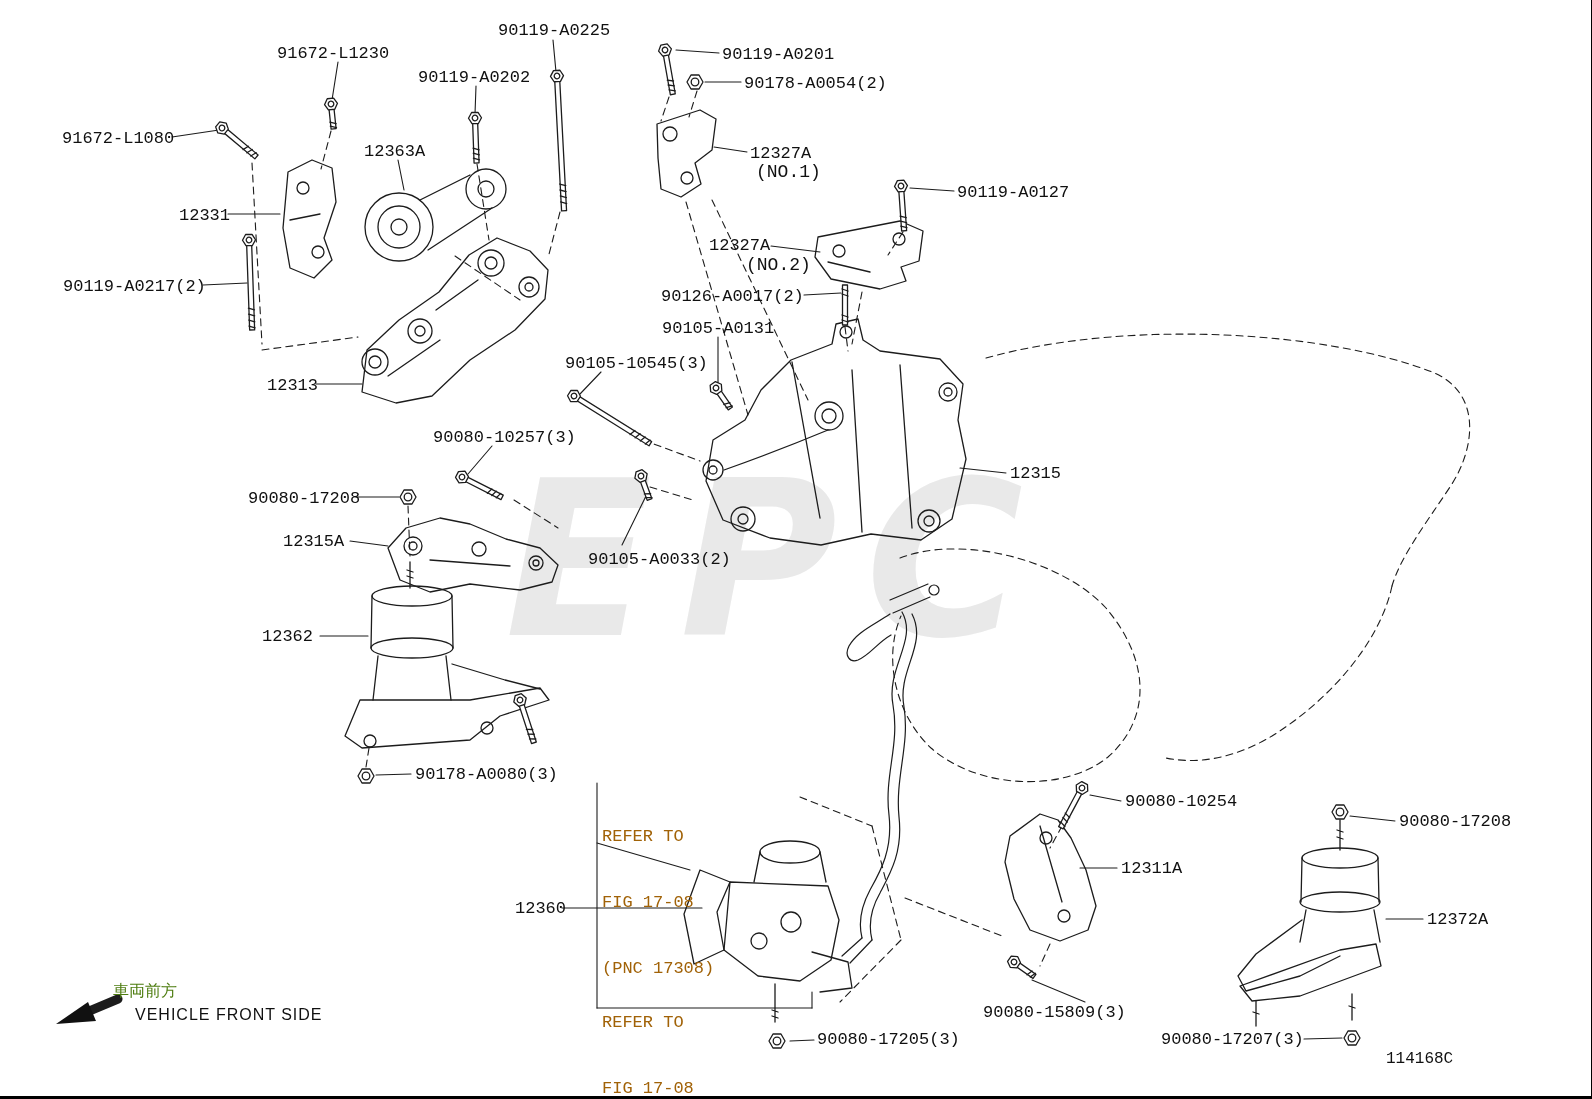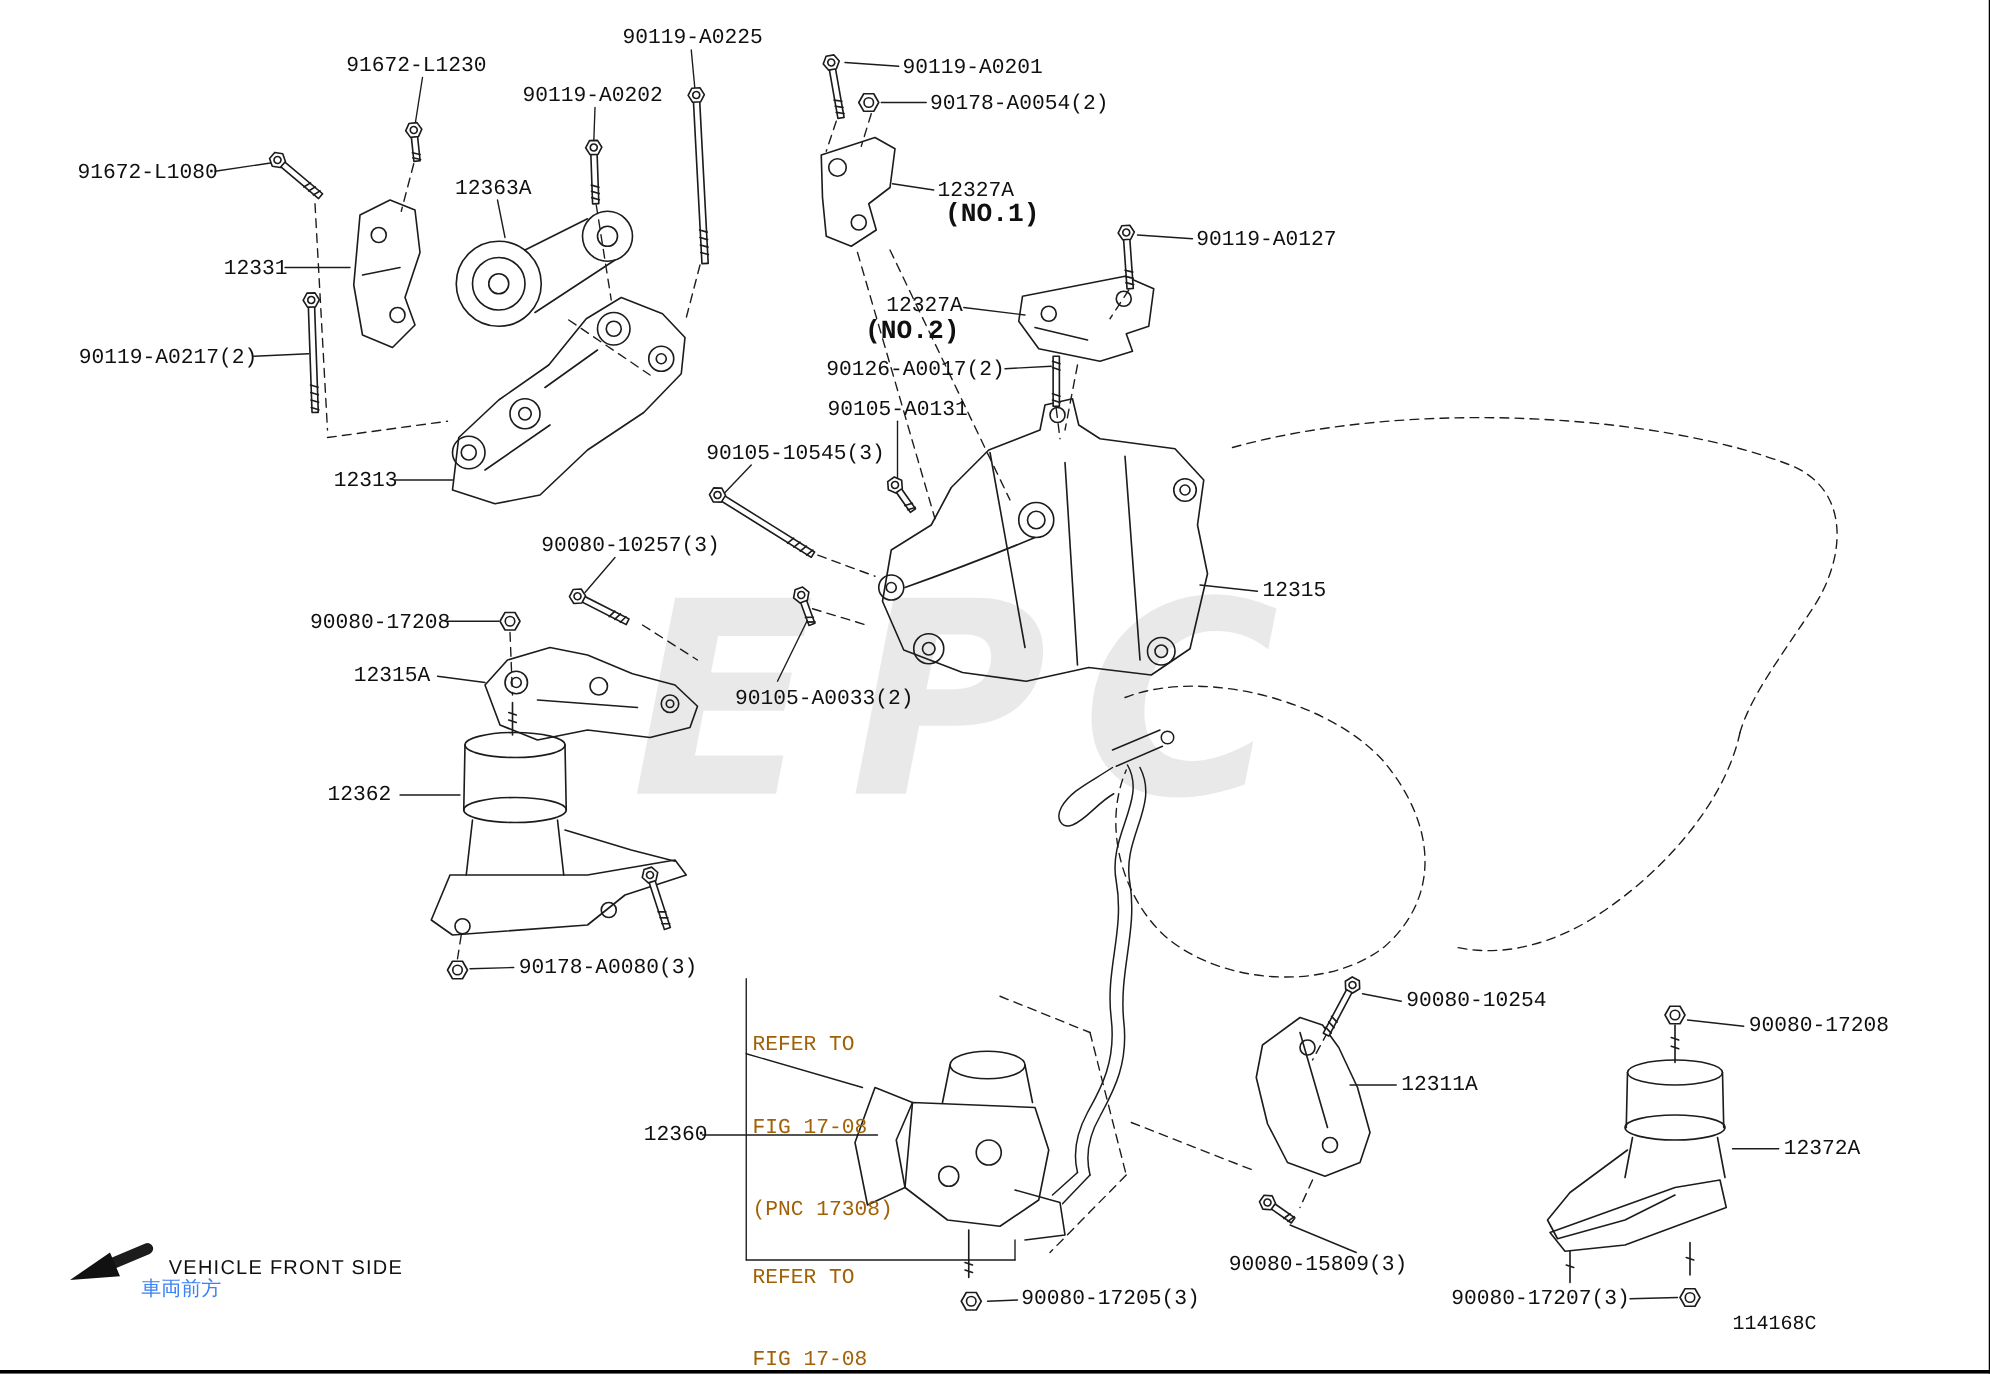--- a/index.html
+++ b/index.html
@@ -7,23 +7,23 @@
   .stage {
     position:relative; width:1592px; height:1099px; background:#ffffff;
     overflow:hidden; font-family:"Liberation Mono","DejaVu Sans Mono",monospace;
     border-bottom:3px solid #000; border-right:1px solid #000;
   }
   svg.draw { position:absolute; left:0; top:0; }
   .lbl {
     position:absolute; font-size:17px; color:#101010; white-space:nowrap;
     line-height:19px;
   }
-  .note { font-size:21px;font-weight:bold; }
+  .note { font-size:18px; }
   .refer { position:absolute; font-size:17px; line-height:22px; color:#a16207; white-space:pre; }
-  .front-jp { position:absolute; font-size:16px; color:#3b82f6; font-family:"DejaVu Sans",sans-serif;margin-top:40px; }
+  .front-jp { position:absolute; font-size:16px; color:#4d7c0f; font-family:"DejaVu Sans",sans-serif; }
   .front-en { position:absolute; font-size:16px; color:#101010; font-family:"Liberation Sans",sans-serif; letter-spacing:1px;margin-left:22px; }
   .code { position:absolute; font-size:16px; color:#101010; }
 </style>
 </head>
 <body>
 
 <div class="stage">
 
   <svg class="draw" width="1592" height="1099" viewBox="0 0 1592 1099">
     <defs>
@@ -343,21 +343,21 @@
   <div class="lbl" style="left:418px;top:68px">90119-A0202</div>
   <div class="lbl" style="left:722px;top:45px">90119-A0201</div>
   <div class="lbl" style="left:744px;top:74px">90178-A0054(2)</div>
   <div class="lbl" style="left:62px;top:129px">91672-L1080</div>
   <div class="lbl" style="left:364px;top:142px">12363A</div>
   <div class="lbl" style="left:750px;top:144px">12327A</div>
   <div class="lbl note" style="left:756px;top:163px">(NO.1)</div>
   <div class="lbl" style="left:179px;top:206px">12331</div>
   <div class="lbl" style="left:957px;top:183px">90119-A0127</div>
   <div class="lbl" style="left:709px;top:236px">12327A</div>
-  <div class="lbl note" style="left:692px;top:256px">(NO.2)</div>
+  <div class="lbl note" style="left:746px;top:256px">(NO.2)</div>
   <div class="lbl" style="left:63px;top:277px">90119-A0217(2)</div>
   <div class="lbl" style="left:661px;top:287px">90126-A0017(2)</div>
   <div class="lbl" style="left:662px;top:319px">90105-A0131</div>
   <div class="lbl" style="left:267px;top:376px">12313</div>
   <div class="lbl" style="left:565px;top:354px">90105-10545(3)</div>
   <div class="lbl" style="left:433px;top:428px">90080-10257(3)</div>
   <div class="lbl" style="left:1010px;top:464px">12315</div>
   <div class="lbl" style="left:248px;top:489px">90080-17208</div>
   <div class="lbl" style="left:283px;top:532px">12315A</div>
   <div class="lbl" style="left:588px;top:550px">90105-A0033(2)</div>

